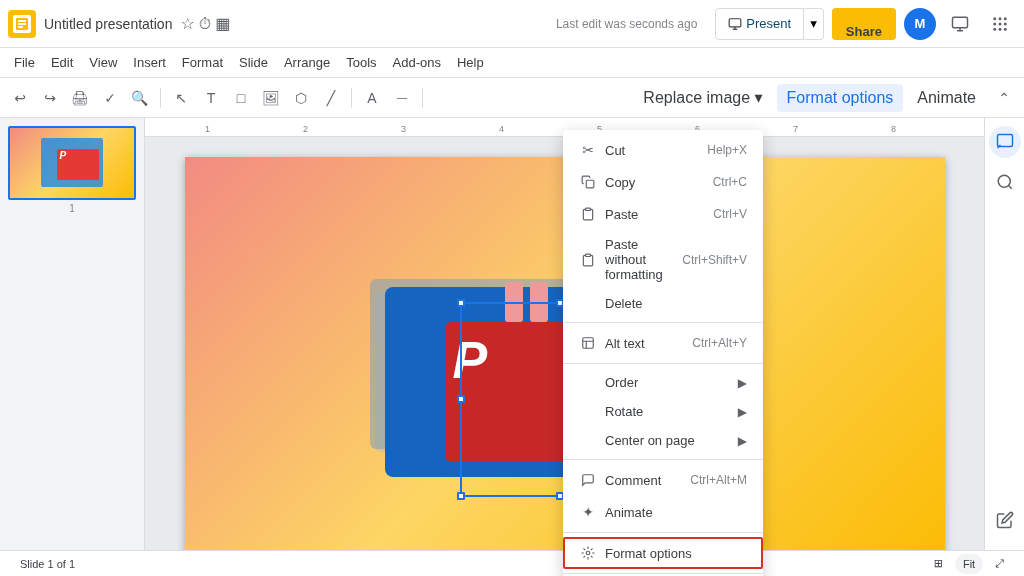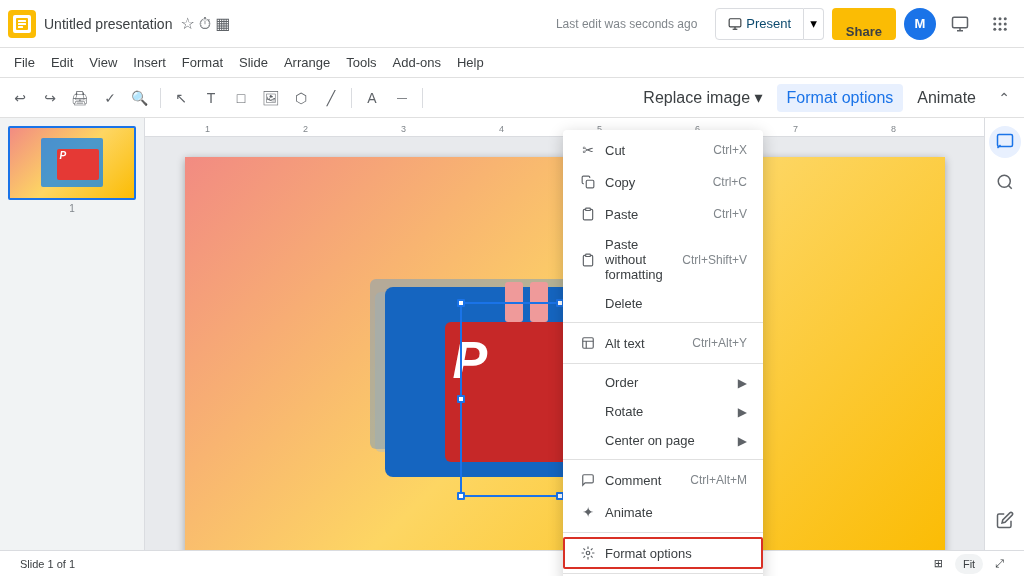--- a/index.html
+++ b/index.html
@@ -535,21 +535,21 @@
         <line x1="8" y1="12" x2="16" y2="12"></line>
       </svg>
     </div>
   </div>
 
   <div id="context-menu">
 
     <div class="ctx-item">
       <span class="ctx-icon">✂</span>
       <span>Cut</span>
-      <span class="ctx-shortcut">Ctrl+X</span>
+      <span class="ctx-shortcut">Help+X</span>
     </div>
 
     <div class="ctx-item">
       <span class="ctx-icon">
         <svg width="14" height="14" viewBox="0 0 24 24" fill="none" stroke="currentColor" stroke-width="2">
           <rect x="9" y="9" width="13" height="13" rx="2"></rect>
             <path d="M5 15H4a2 2 0 01-2-2V4a2 2 0 012-2h9a2 2 0 012 2v1"></path>
         </svg>
       </span>
       <span>Copy</span>

